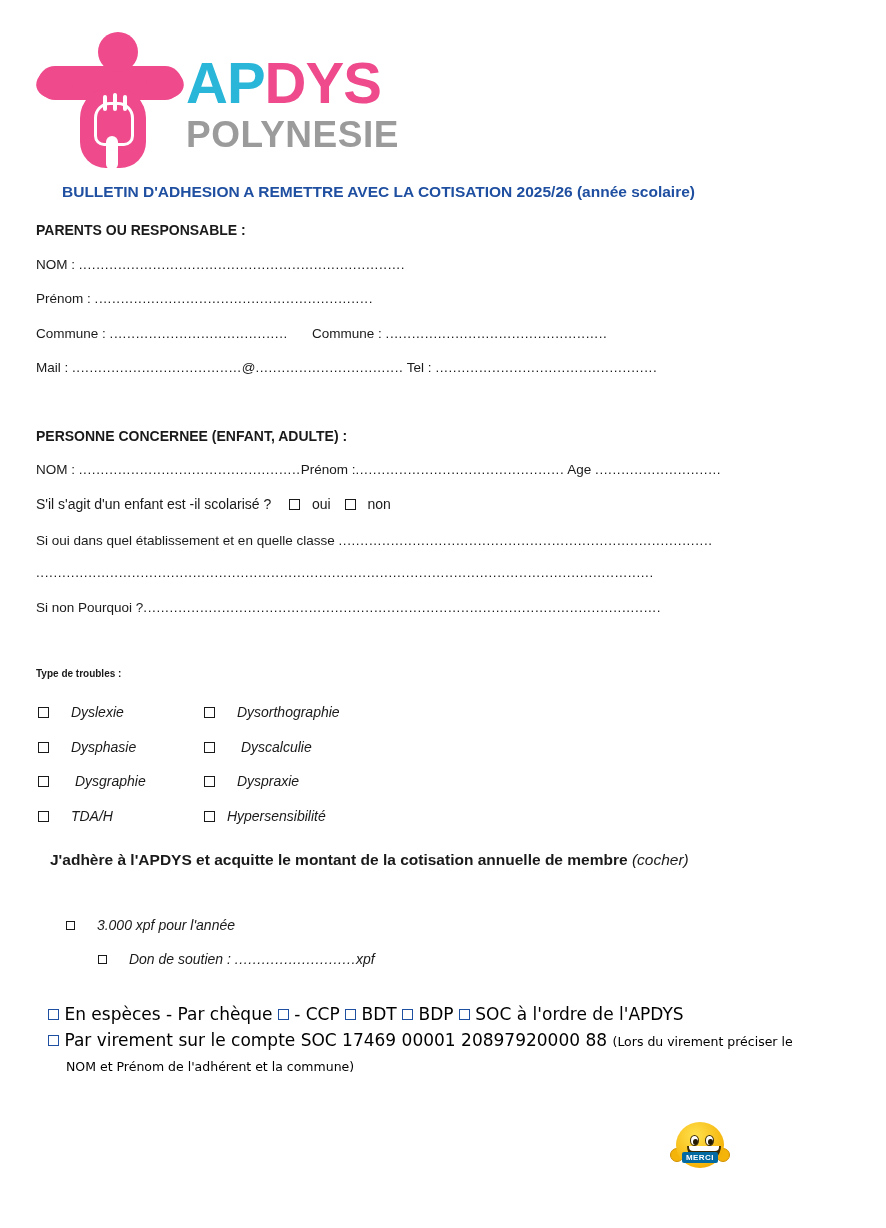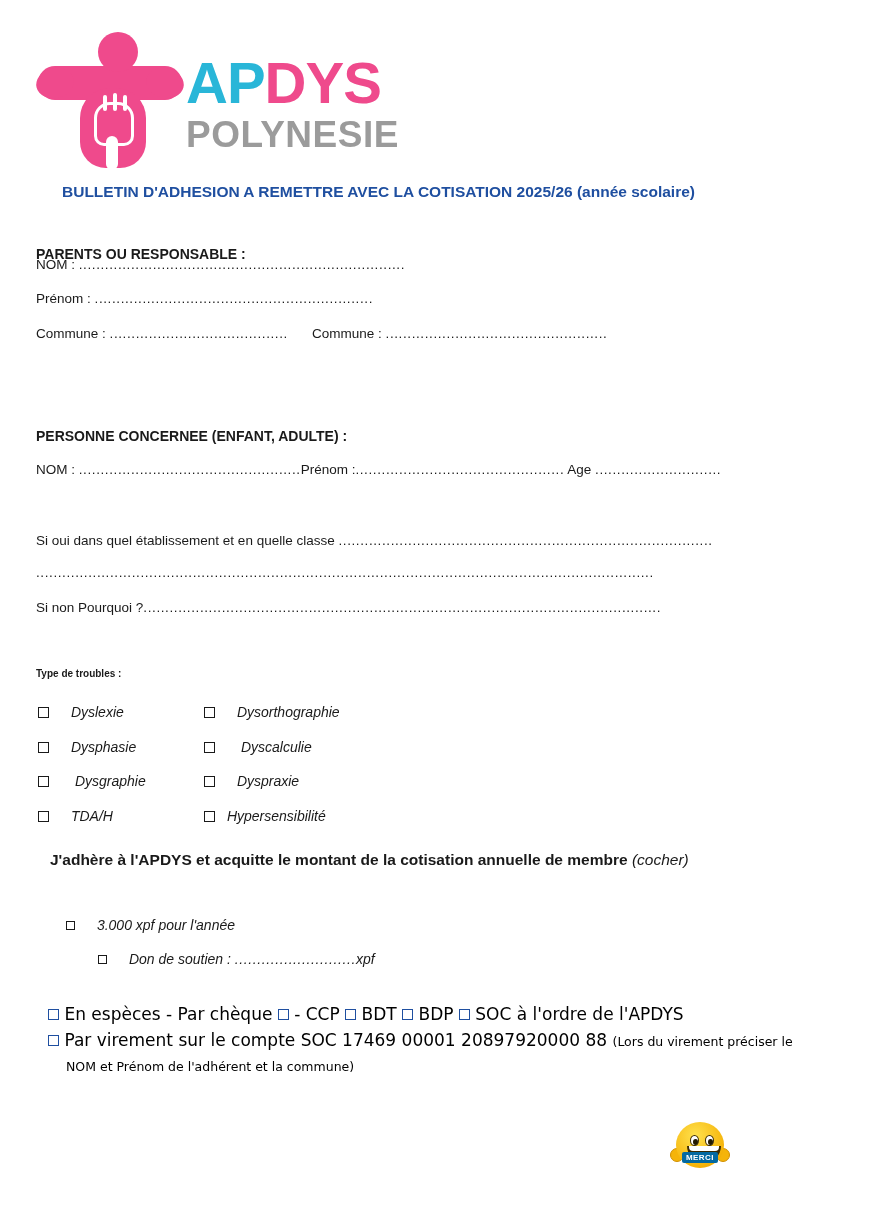--- a/index.html
+++ b/index.html
@@ -355,44 +355,54 @@
     <div class="logo-text">
       <div class="logo-line1">
         <span class="logo-ap">AP</span><span class="logo-dys">DYS</span>
       </div>
       <div class="logo-line2">POLYNESIE</div>
     </div>
   </div>
 
   <div class="doc-title">BULLETIN D'ADHESION A REMETTRE AVEC LA COTISATION 2025/26 (année scolaire)</div>
 
-  <div class="section-head" style="left:36px; top:222px;margin-top:24px;">PARENTS OU RESPONSABLE :</div>
+  <div class="section-head" style="left:36px; top:222px;">PARENTS OU RESPONSABLE :</div>
 
   <div class="line" style="left:36px; top:257px;">
     <span>NOM : </span><span class="dots">...........................................................................</span>
   </div>
 
   <div class="line" style="left:36px; top:291px;">
     <span>Prénom : </span><span class="dots">................................................................</span>
   </div>
 
   <div class="line" style="left:36px; top:326px;">
     <span>Commune : </span><span class="dots">.........................................</span>
   </div>
   <div class="line" style="left:312px; top:326px;text-align:right;">
     <span>Commune : </span><span class="dots">...................................................</span>
   </div>
 
+  <div class="line" style="left:36px; top:360px;">
+    <span>Mail : </span><span class="dots">.......................................</span><span>@</span><span class="dots">..................................</span><span> Tel : </span><span class="dots">...................................................</span>
+  </div>
 
   <div class="section-head" style="left:36px; top:428px;">PERSONNE CONCERNEE (ENFANT, ADULTE) :</div>
 
   <div class="line" style="left:36px; top:462px;">
     <span>NOM : </span><span class="dots">...................................................</span><span>Prénom :</span><span class="dots">................................................</span><span> Age </span><span class="dots">.............................</span>
   </div>
 
+  <div class="line" style="left:36px; top:496px; font-size:14px;">
+    <span>S'il s'agit d'un enfant est -il scolarisé ?</span>
+    <span style="display:inline-block;width:14px;"></span><span class="cb"></span>
+    <span style="display:inline-block;width:8px;"></span><span>oui</span>
+    <span style="display:inline-block;width:10px;"></span><span class="cb"></span>
+    <span style="display:inline-block;width:8px;"></span><span>non</span>
+  </div>
 
   <div class="line" style="left:36px; top:533px;">
     <span>Si oui dans quel établissement et en quelle classe </span><span class="dots">......................................................................................</span>
   </div>
   <div class="line" style="left:36px; top:565px;">
     <span class="dots">..............................................................................................................................................</span>
   </div>
 
   <div class="line" style="left:36px; top:600px;">
     <span>Si non Pourquoi ?</span><span class="dots">.......................................................................................................................</span>

